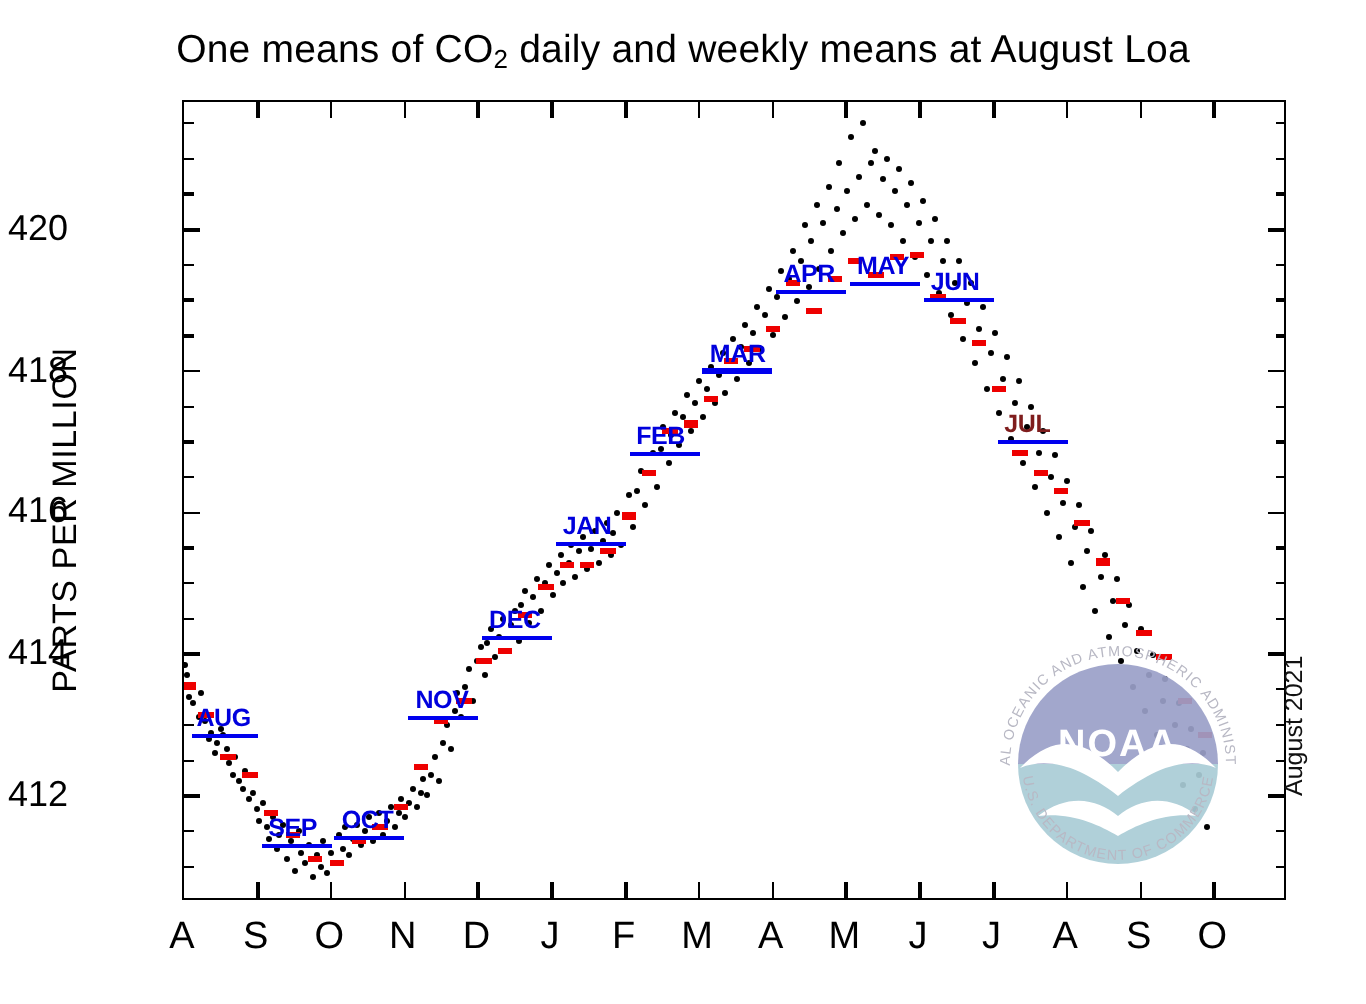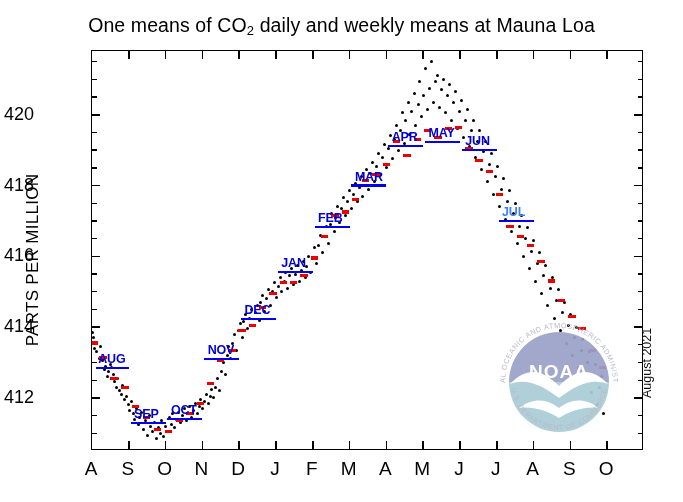--- a/index.html
+++ b/index.html
@@ -63,21 +63,21 @@
   
   #noaa-logo{position:absolute;left:489px;top:312px;width:140px;height:140px;}
   #noaa-logo svg{display:block;}
 </style>
 </head>
 <body>
 
 <div id="chart-root">
 
   <div id="chart-title">
-    <span>One means of CO</span><sub>2</sub><span> daily and weekly means at Mauna Loa</span>
+    <span>One means of CO</span><sub>2</sub><span> daily and weekly means at August Loa</span>
   </div>
 
   <div id="y-axis-title">PARTS PER MILLION</div>
 
   <div id="plot-area">
     <div id="plot-inner">
         <div class="tick y-major" style="top: 346.103px;"></div>
         <div class="tick y-major-r" style="top: 346.103px;"></div>
         <div class="tick y-major" style="top: 275.306px;"></div>
         <div class="tick y-major-r" style="top: 275.306px;"></div>
@@ -483,21 +483,21 @@
         <div class="molab" style="left: 226.12px; top: 160.283px; color: rgb(0, 0, 221);">FEB</div>
         <div class="mo" style="left: 259.44px; top: 133.413px; width: 34.96px; background: rgb(0, 0, 238);"></div>
         <div class="molab" style="left: 262.92px; top: 118.513px; color: rgb(0, 0, 221);">MAR</div>
         <div class="mo" style="left: 296.24px; top: 93.7673px; width: 34.96px; background: rgb(0, 0, 238);"></div>
         <div class="molab" style="left: 299.72px; top: 78.8673px; color: rgb(0, 0, 221);">APR</div>
         <div class="mo" style="left: 333.04px; top: 90.2274px; width: 34.96px; background: rgb(0, 0, 238);"></div>
         <div class="molab" style="left: 336.52px; top: 75.3274px; color: rgb(0, 0, 221);">MAY</div>
         <div class="mo" style="left: 369.84px; top: 98.015px; width: 34.96px; background: rgb(0, 0, 238);"></div>
         <div class="molab" style="left: 373.32px; top: 83.115px; color: rgb(0, 0, 221);">JUN</div>
         <div class="mo" style="left: 406.64px; top: 168.812px; width: 34.96px; background: rgb(0, 0, 238);"></div>
-        <div class="molab" style="left: 410.12px; top: 153.912px; color: #3b82f6; text-align: right;">JUL</div>
+        <div class="molab" style="left: 410.12px; top: 153.912px; color: #7f1d1d; text-align: right;">JUL</div>
       </div>
   </div>
 
   <div id="axis-decor">
       <div class="ylab" style="top: 387.903px;">412</div>
       <div class="ylab" style="top: 317.106px;">414</div>
       <div class="ylab" style="top: 246.31px;">416</div>
       <div class="ylab" style="top: 175.513px;">418</div>
       <div class="ylab" style="top: 104.717px;">420</div>
       <div class="xlab" style="left: 91px;">A</div>

